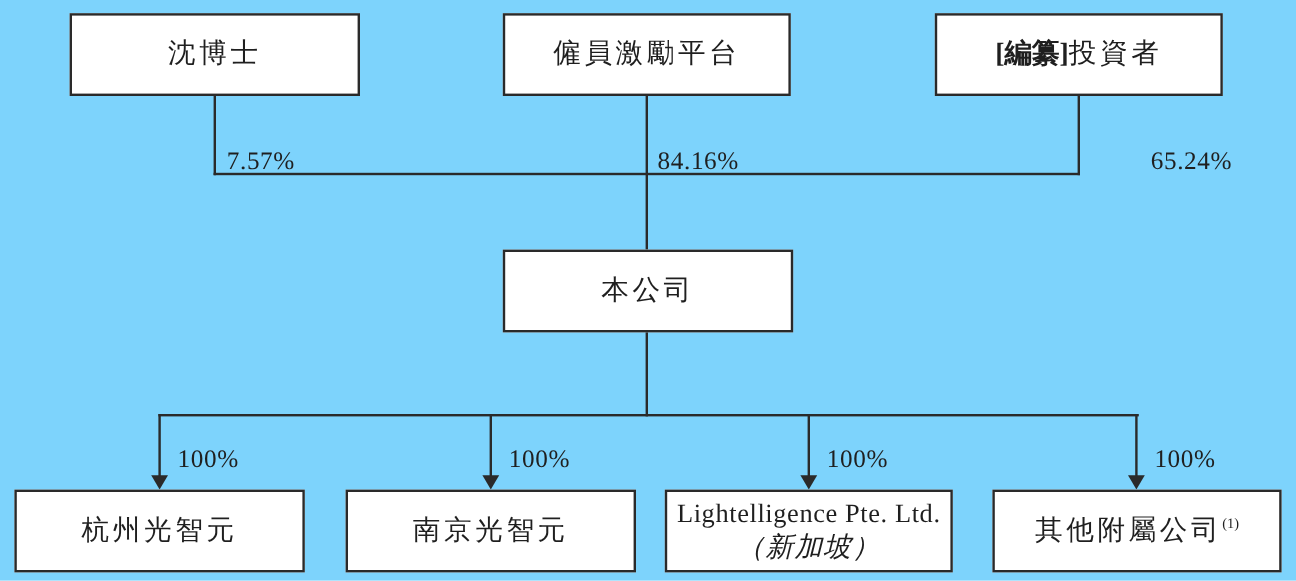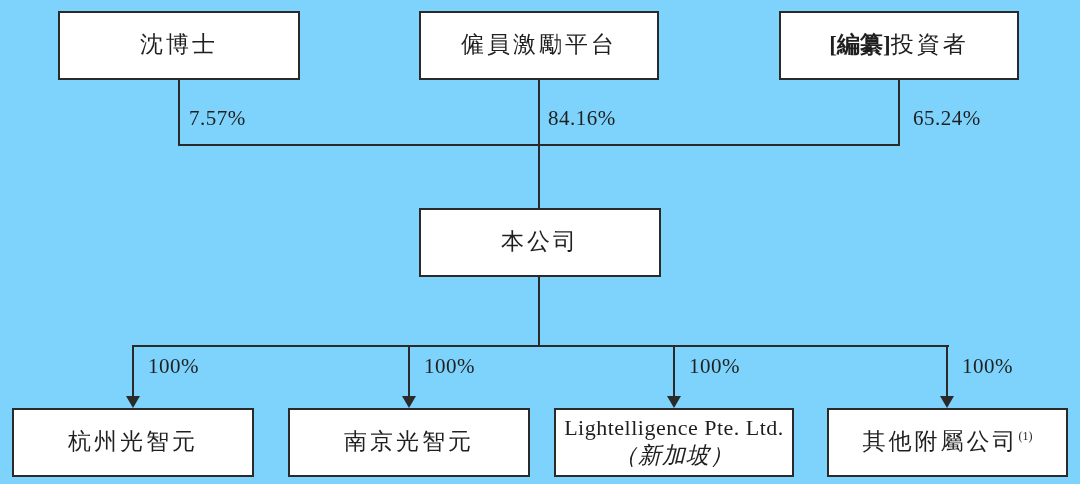--- a/index.html
+++ b/index.html
@@ -90,24 +90,25 @@
   .ah2 { left: 402px; top: 396px; }
   .ah3 { left: 667px; top: 396px; }
   .ah4 { left: 940px; top: 396px; }
 
   .pct {
     position: absolute;
     font-size: 21px;
     letter-spacing: 0.5px;
     color: #1f1f1f;
     white-space: nowrap;
+    margin-top: 16px;
   }
   .pct-shen      { left: 189px; top: 106px; }
   .pct-platform  { left: 548px; top: 106px; }
-  .pct-investors { left: 913px; top: 106px; }
+  .pct-investors { left: 959px; top: 106px; }
   .pct-sub1      { left: 148px; top: 354px; }
   .pct-sub2      { left: 424px; top: 354px; }
   .pct-sub3      { left: 689px; top: 354px; }
   .pct-sub4      { left: 962px; top: 354px; }
 </style>
 </head>
 <body>
 
 <div class="stage">
 

